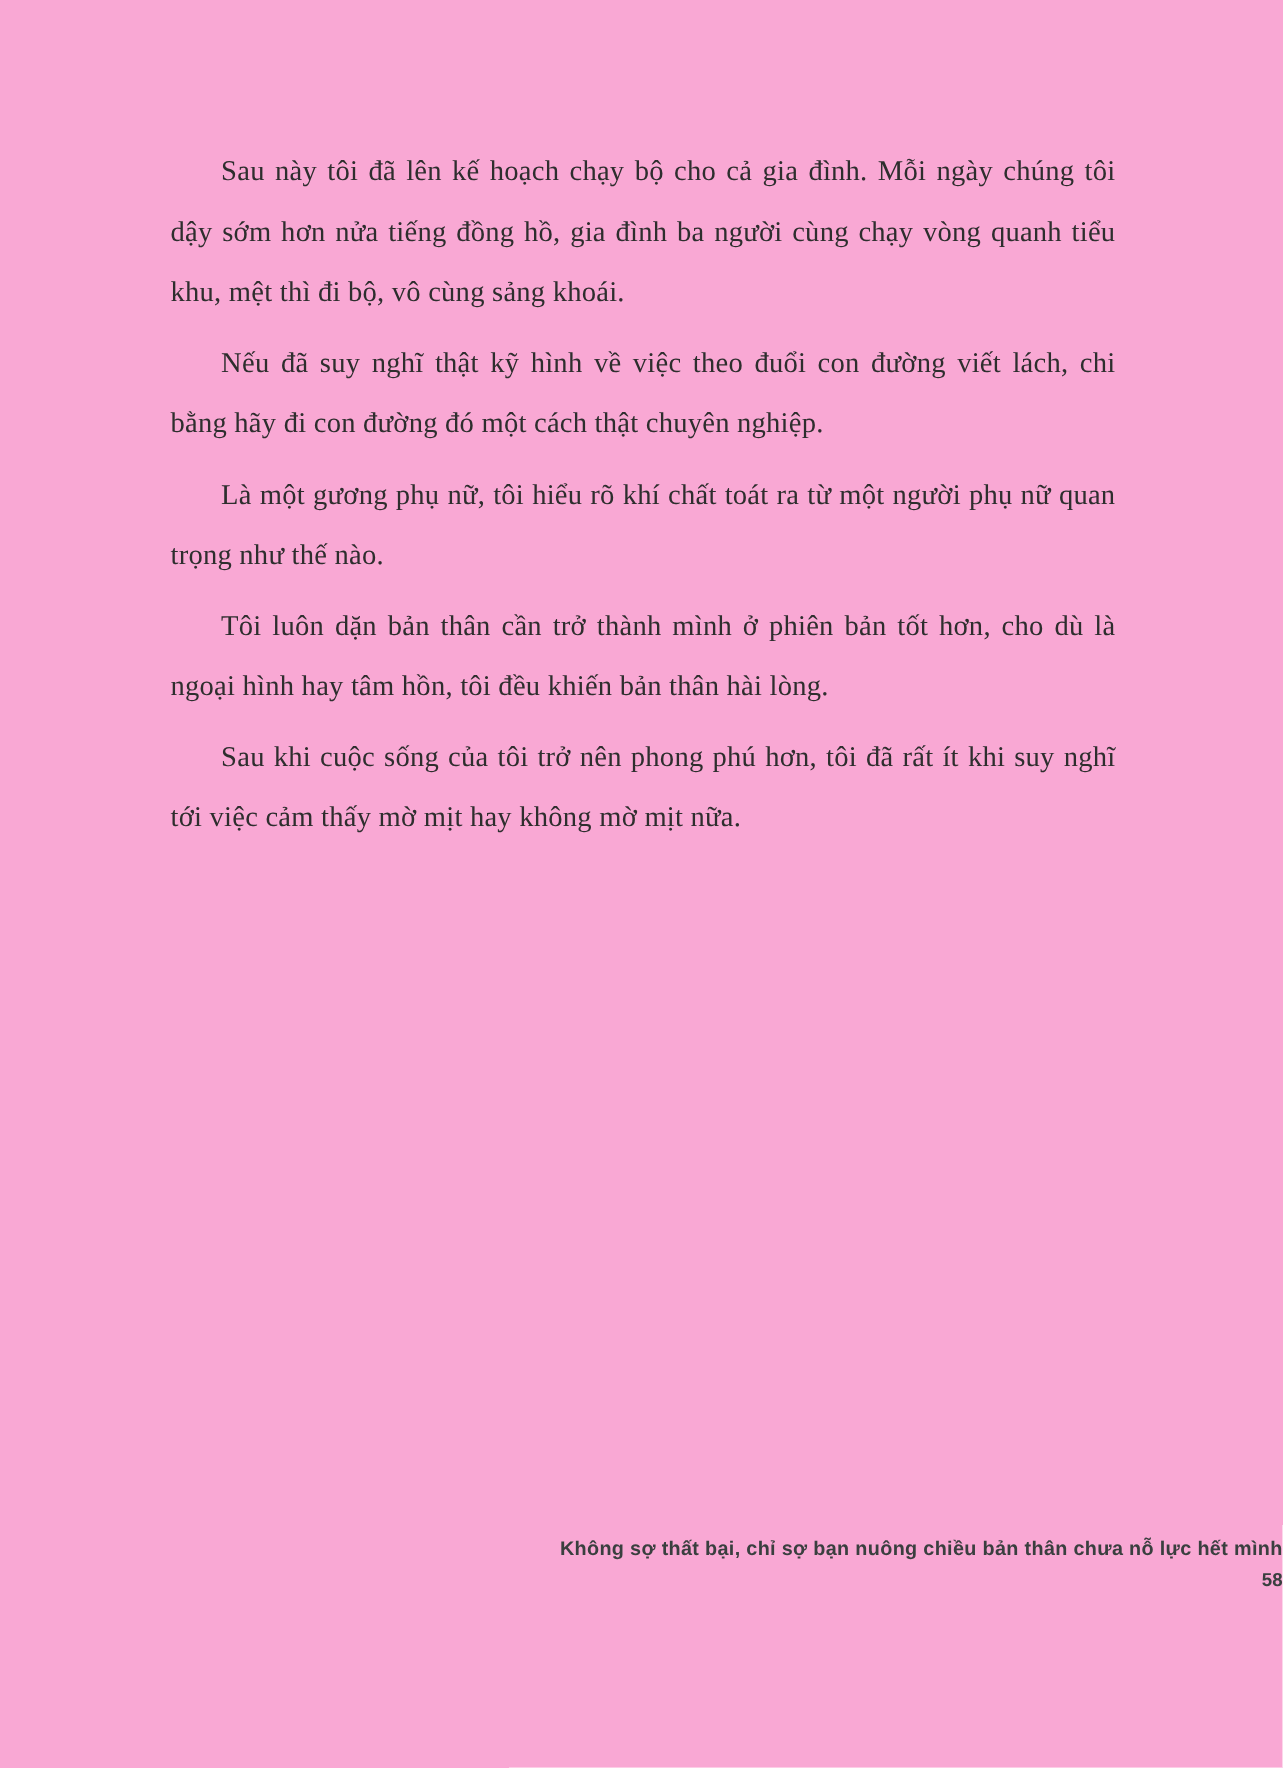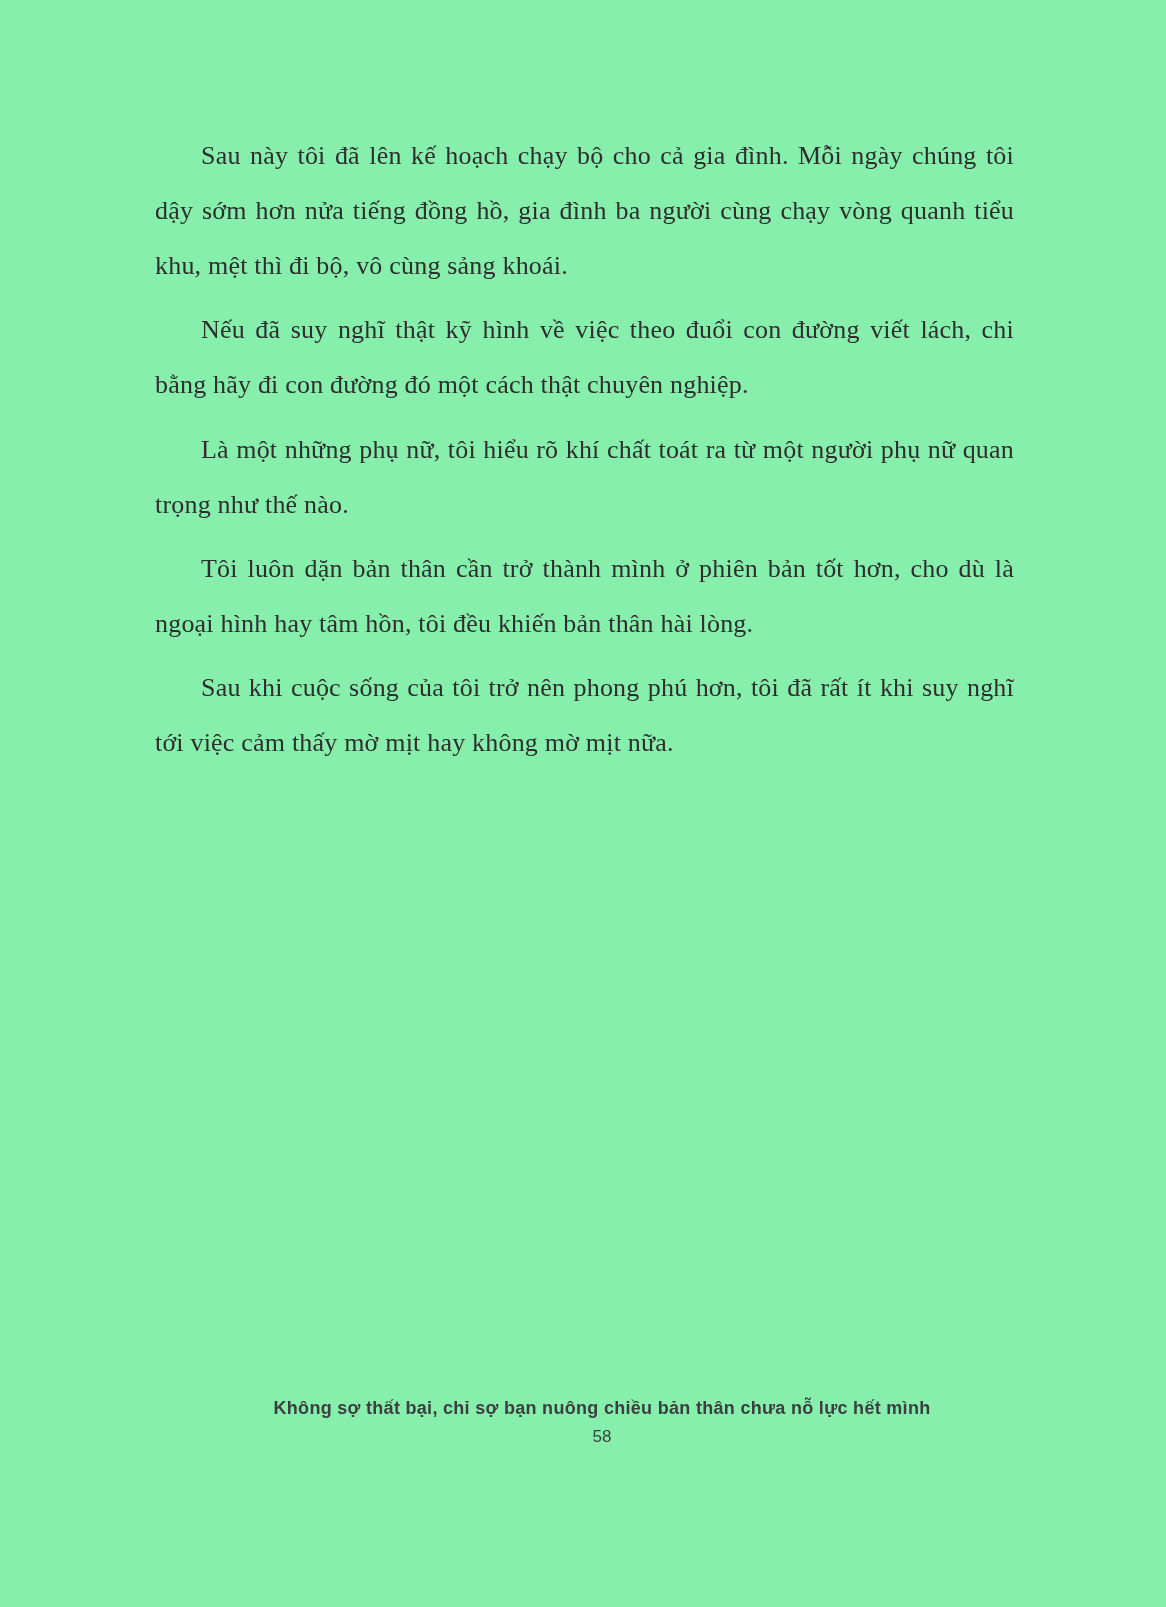--- a/index.html
+++ b/index.html
@@ -6,21 +6,21 @@
   html, body {
     width: 1166px;
     height: 1607px;
     background: #ffffff;
     overflow: hidden;
   }
   .page {
     position: relative;
     width: 1166px;
     height: 1607px;
-    background: #86efac;
+    background: #f9a8d4;
     font-family: "Liberation Serif", "DejaVu Serif", serif;
     color: #2e2e2e;
   }
   .content {
     position: absolute;
     top: 128px;
     left: 155px;
     right: 152px;
   }
   .content p {
@@ -30,45 +30,45 @@
     text-indent: 46px;
     margin-bottom: 9px;
     color: #2e2e2e;
     letter-spacing: 0.2px;
   }
   .footer {
     position: absolute;
     top: 1398px;
     left: 0;
     width: 100%;
-    text-align: center;
+    text-align: right;
     font-family: "Liberation Sans", "DejaVu Sans", sans-serif;
     padding-left: 38px;
   }
   .footer-title {
     font-size: 18px;
     font-weight: bold;
     color: #3a3f3f;
     letter-spacing: 0.3px;
   }
   .page-number {
     margin-top: 8px;
     font-size: 17px;
-    font-weight: normal;
+    font-weight: bold;
     color: #3a3f3f;
   }
 </style>
 </head>
 <body>
 
 <div class="page">
   <main class="content">
     <p>Sau này tôi đã lên kế hoạch chạy bộ cho cả gia đình. Mỗi ngày chúng tôi dậy sớm hơn nửa tiếng đồng hồ, gia đình ba người cùng chạy vòng quanh tiểu khu, mệt thì đi bộ, vô cùng sảng khoái.</p>
     <p>Nếu đã suy nghĩ thật kỹ hình về việc theo đuổi con đường viết lách, chi bằng hãy đi con đường đó một cách thật chuyên nghiệp.</p>
-    <p>Là một những phụ nữ, tôi hiểu rõ khí chất toát ra từ một người phụ nữ quan trọng như thế nào.</p>
+    <p>Là một gương phụ nữ, tôi hiểu rõ khí chất toát ra từ một người phụ nữ quan trọng như thế nào.</p>
     <p>Tôi luôn dặn bản thân cần trở thành mình ở phiên bản tốt hơn, cho dù là ngoại hình hay tâm hồn, tôi đều khiến bản thân hài lòng.</p>
     <p>Sau khi cuộc sống của tôi trở nên phong phú hơn, tôi đã rất ít khi suy nghĩ tới việc cảm thấy mờ mịt hay không mờ mịt nữa.</p>
   </main>
 
   <footer class="footer">
     <div class="footer-title">Không sợ thất bại, chỉ sợ bạn nuông chiều bản thân chưa nỗ lực hết mình</div>
     <div class="page-number">58</div>
   </footer>
 </div>
 

